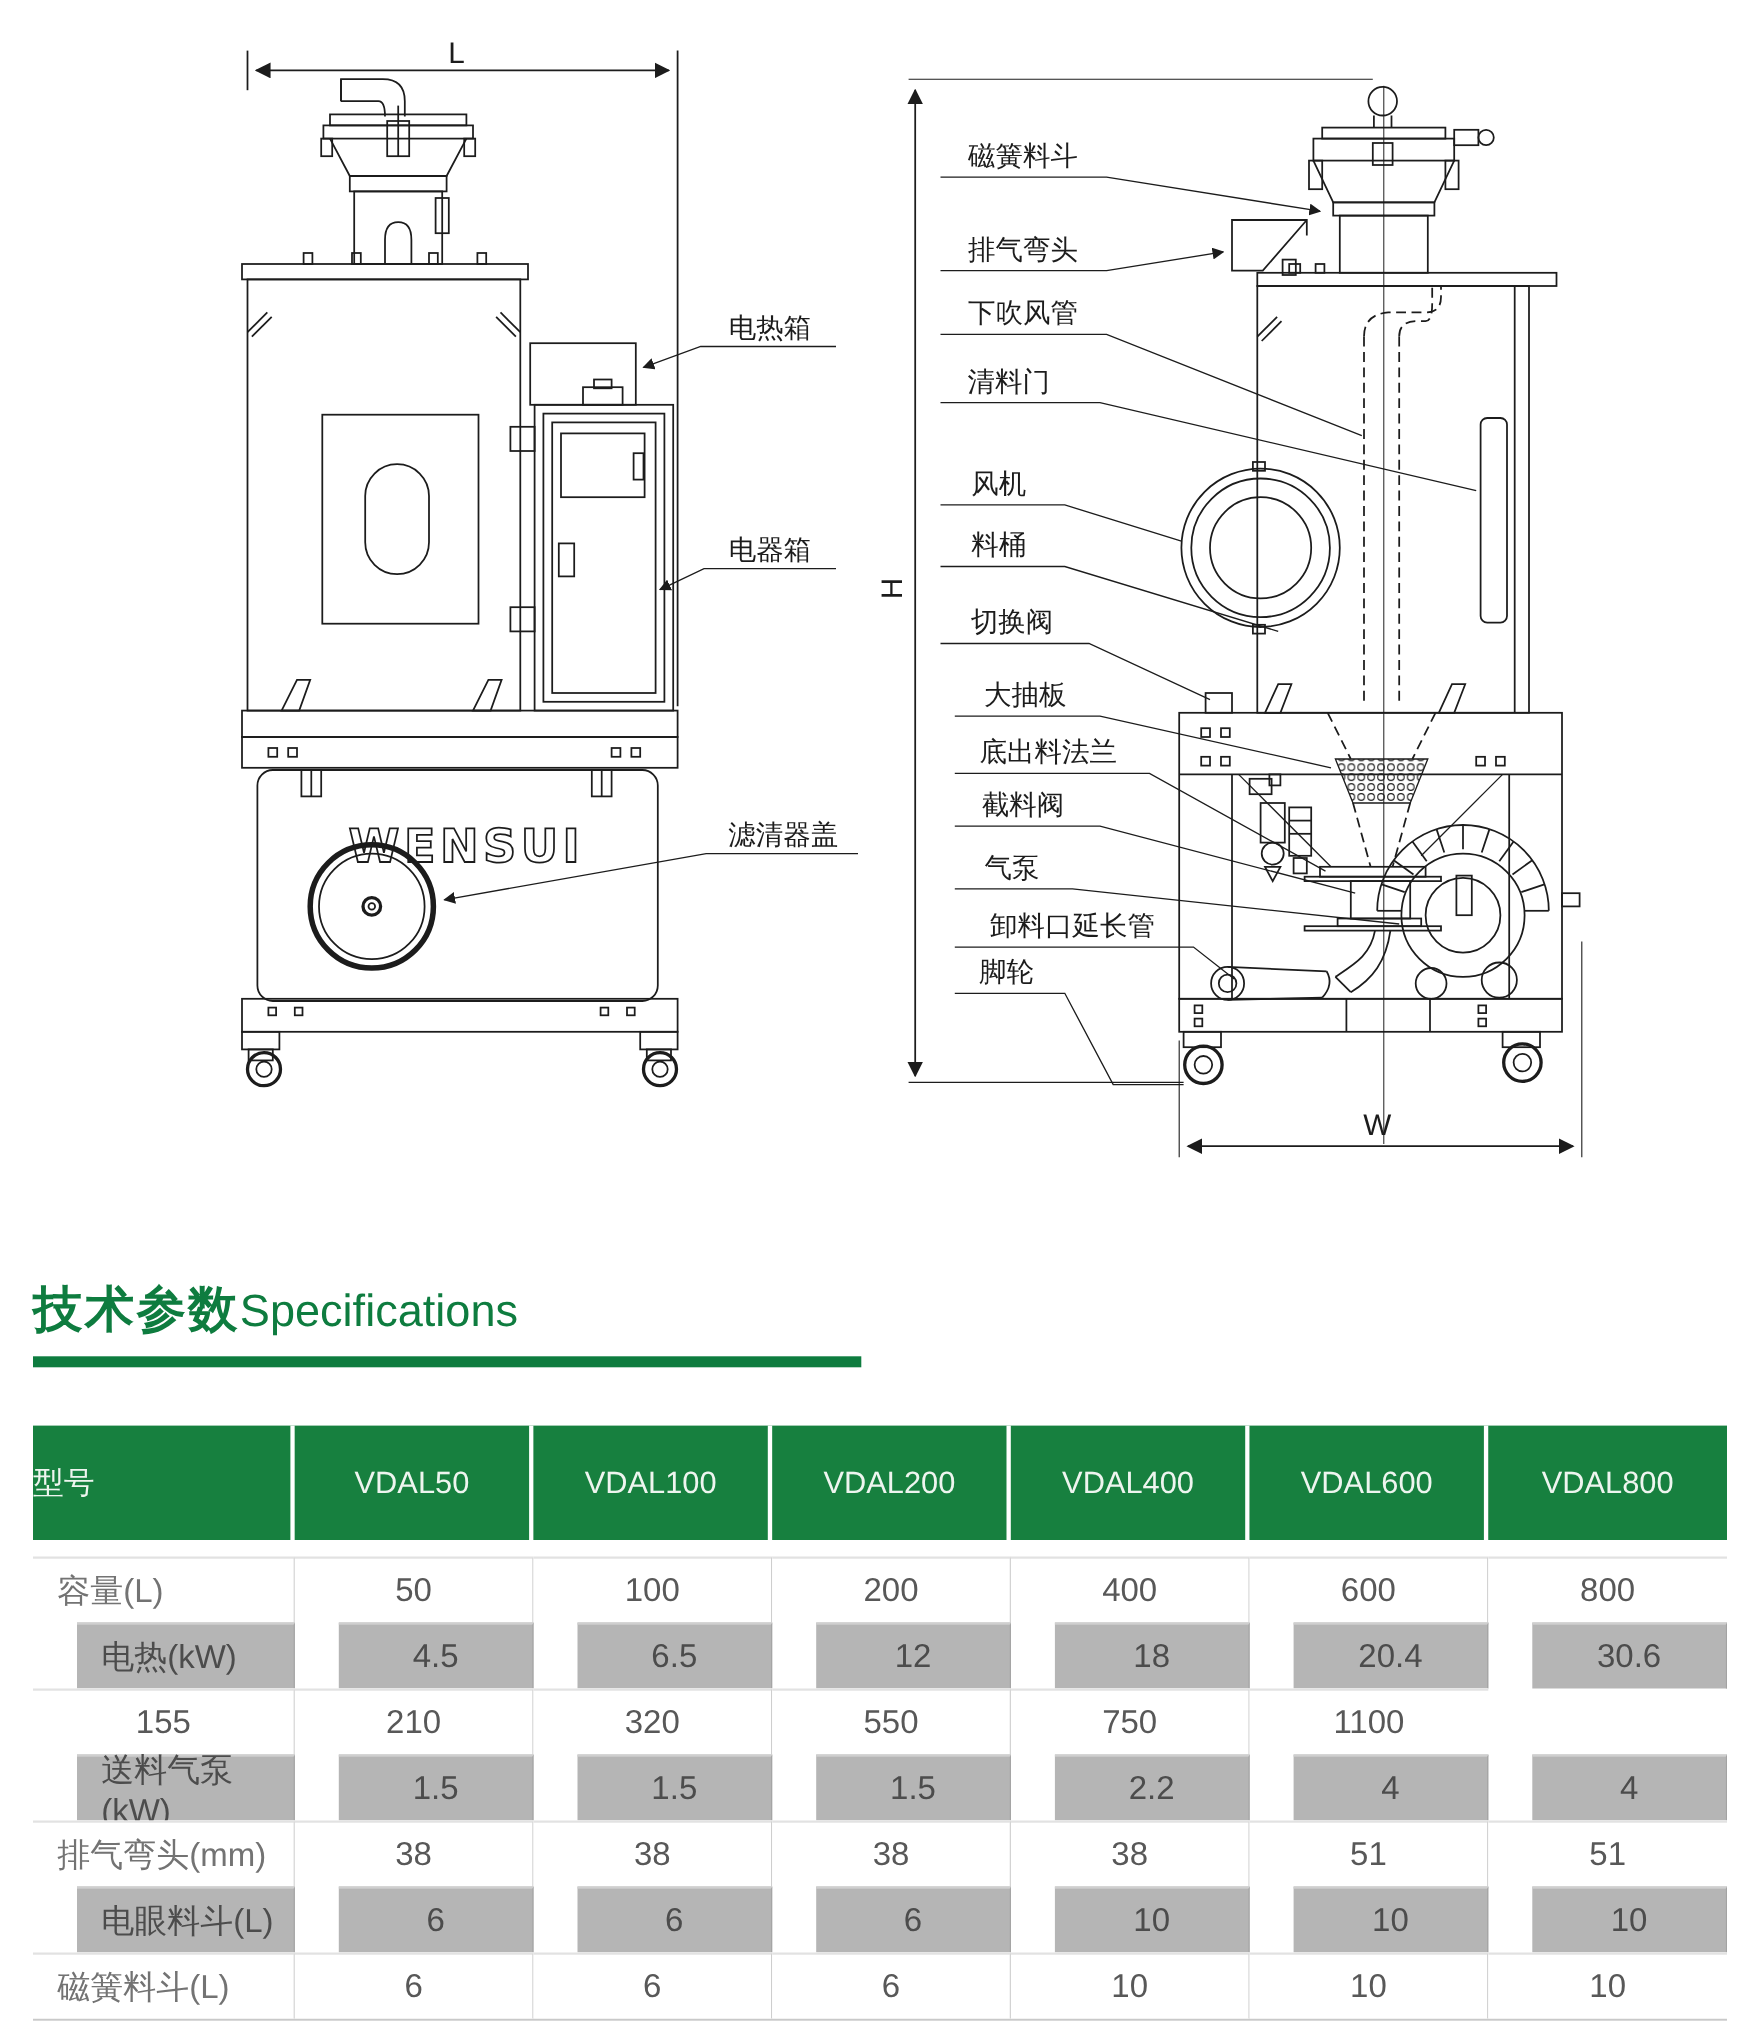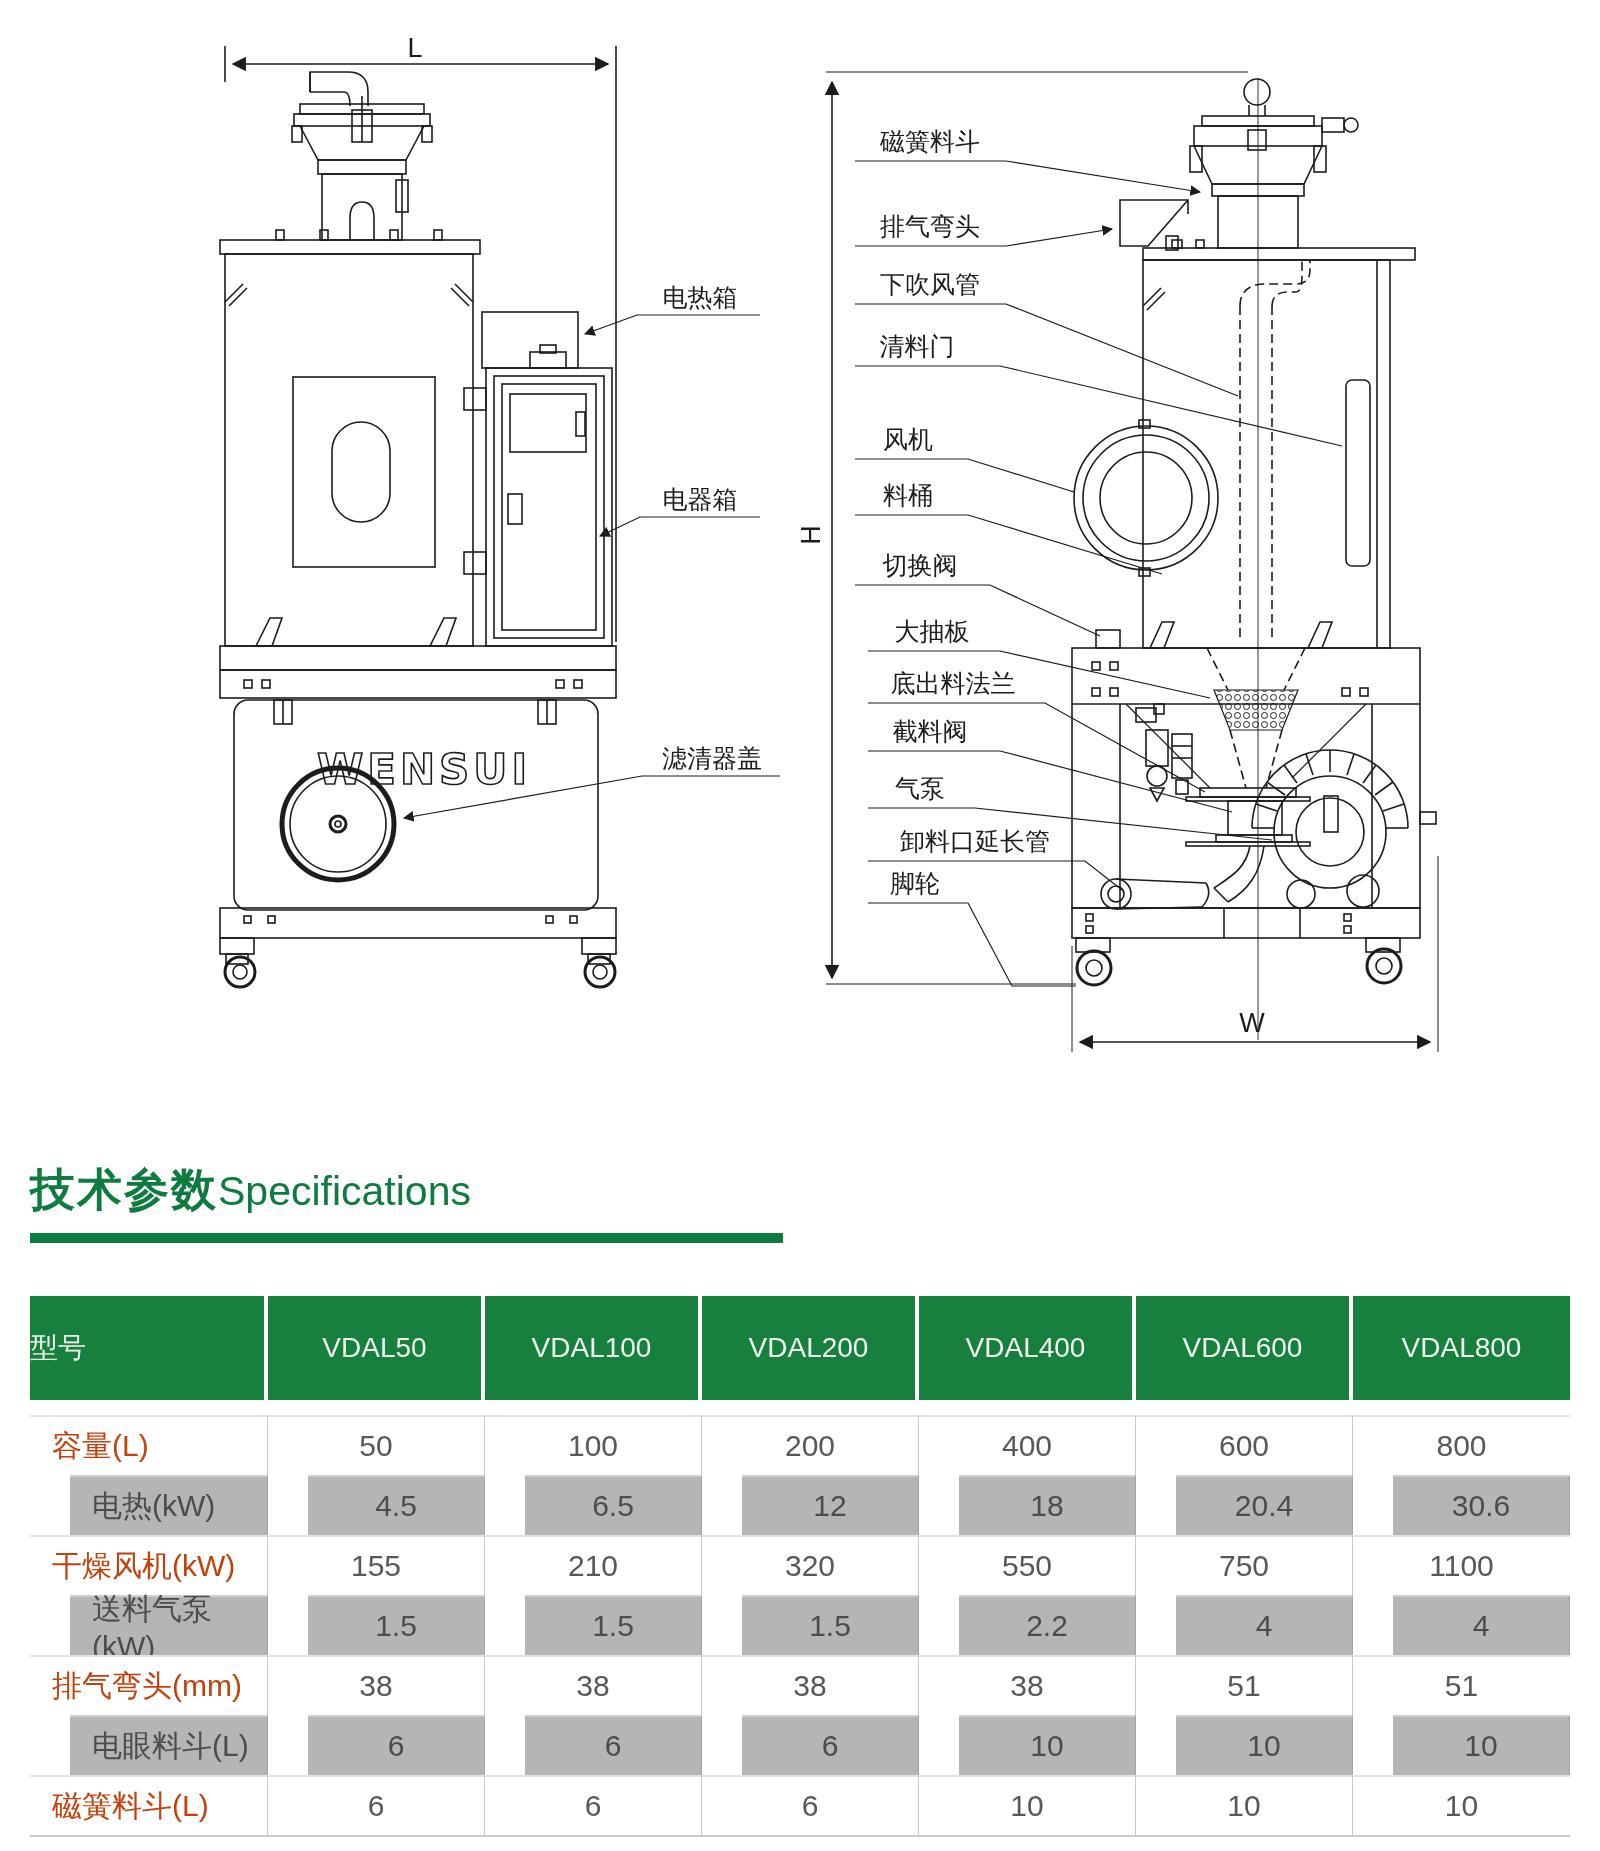--- a/index.html
+++ b/index.html
@@ -20,21 +20,21 @@
   #spec-table{position:absolute;left:30px;top:1296px;width:1540px;}
   .trow{display:grid;grid-template-columns:238px repeat(6,217px);}
   .thead .cell{background:#17803f;color:#eef5ef;height:104px;display:flex;align-items:center;
                justify-content:center;font-size:28px;border-right:4px solid #ffffff;}
   .thead .cell:last-child{border-right:none;}
   .thead .cell.first{justify-content:flex-start;}
   .tbody{margin-top:15px;border-bottom:2px solid #c9c9c9;}
   .drow .cell{height:58px;display:flex;align-items:center;justify-content:center;
               font-size:30px;color:#585858;border-right:1px solid #c9c9c9;border-top:2px solid #e2e2e2;}
   .drow .cell:last-child{border-right:none;}
-  .drow .cell.first{justify-content:flex-start;padding-left:22px;color:#c2410c;}
+  .drow .cell.first{justify-content:flex-start;padding-left:22px;color:#737373;}
   .drow.grey .cell{background:#b5b5b5;color:#4c4c4c;border-right:1px solid #a3a3a3;border-top:2px solid #cfcfcf;margin-left:40px;}
   .drow.white .cell{background:#ffffff;}
 </style>
 </head>
 <body>
 
 <div id="page">
 
   <div id="drawings">
   <svg width="1600" height="1080" viewBox="0 0 1600 1080">
@@ -340,21 +340,20 @@
       <div class="trow drow grey">
         <div class="cell first">电热(kW)</div>
         <div class="cell">4.5</div>
         <div class="cell">6.5</div>
         <div class="cell">12</div>
         <div class="cell">18</div>
         <div class="cell">20.4</div>
         <div class="cell">30.6</div>
       </div>
       <div class="trow drow white">
-        <div class="cell first">干燥风机(kW)</div>
         <div class="cell">155</div>
         <div class="cell">210</div>
         <div class="cell">320</div>
         <div class="cell">550</div>
         <div class="cell">750</div>
         <div class="cell">1100</div>
       </div>
       <div class="trow drow grey">
         <div class="cell first">送料气泵 (kW)</div>
         <div class="cell">1.5</div>

